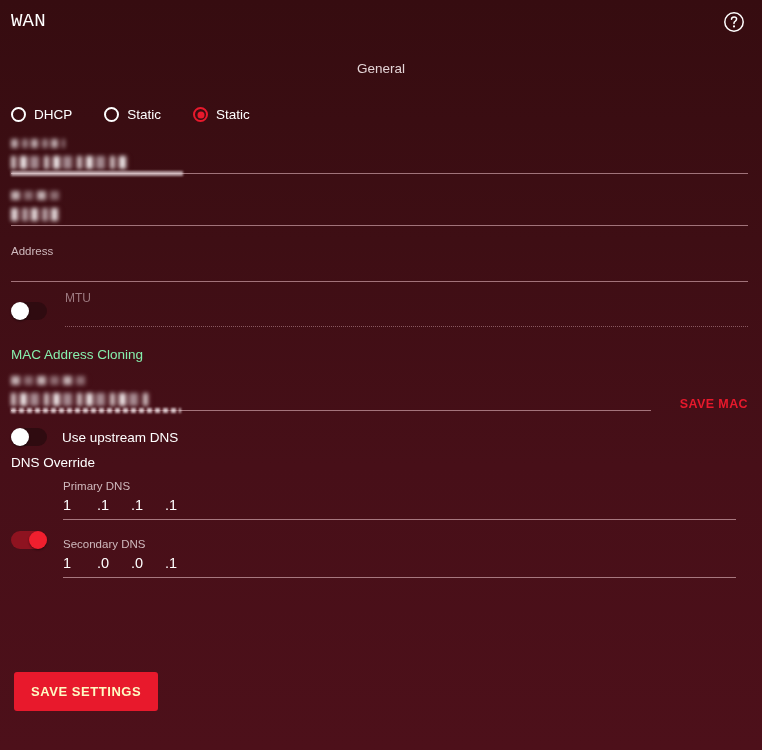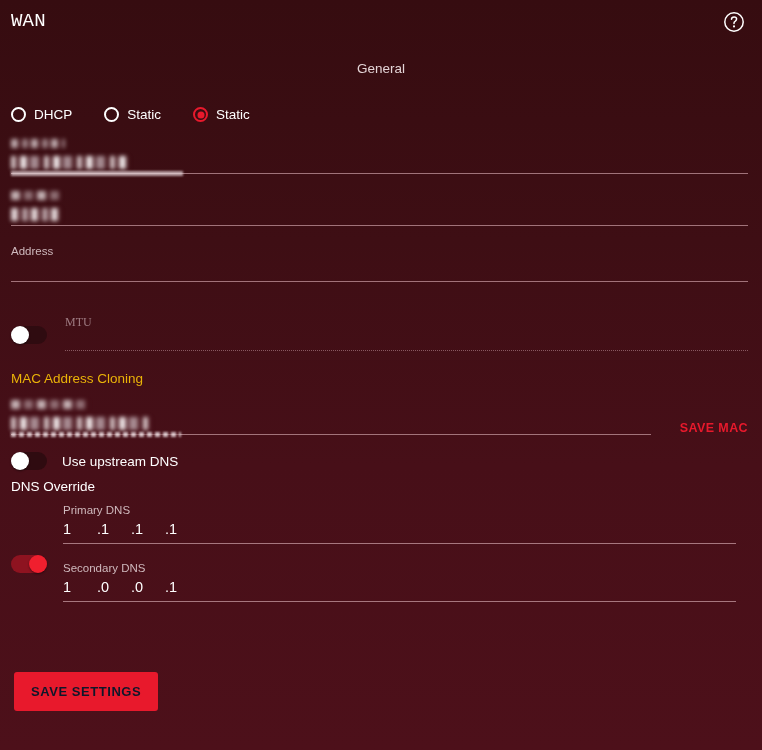--- a/index.html
+++ b/index.html
@@ -222,41 +222,40 @@
     height: 18px;
     border-radius: 50%;
     background: #ffffff;
     box-shadow: 0 1px 2px rgba(0,0,0,.45);
   }
   .toggle.on { background: #8e1320; }
   .toggle.on .knob { left: 18px; background: #f01f2e; }
 
   .mtu-row {
     position: relative;
-    margin-top: 32px;
+    margin-top: 8px;
     padding: 0 14px 0 11px;
-    font-family: Liberation Serif, serif;
   }
   .mtu-toggle-pos {
     position: absolute;
     left: 11px;
     top: 12px;
   }
   .mtu-field { margin-left: 54px; }
   .mtu-label {
     font-size: 12px;
     color: #9d7a81;
     height: 17px;
     line-height: 17px;
   }
   .mtu-spacer { height: 19px; }
 
   .section-heading {
     font-size: 13.5px;
-    color: #eab308;
+    color: #86efac;
     padding: 20px 14px 0 11px;
   }
 
   
   .mac-row { position: relative; padding: 0 14px 0 11px; margin-top: 11px; }
   .reset-mac {
     position: absolute;
     right: 14px;
     top: 24px;
     font-size: 12.5px;
@@ -319,21 +318,21 @@
     opacity: .75;
     margin-top: 3px;
   }
 
   
   .save-btn {
     position: absolute;
     left: 14px;
     bottom: 39px;
     background: #e8192c;
-    color: #0f172a;
+    color: #fef9c3;
     border: none;
     border-radius: 3px;
     font-family: "Liberation Sans", sans-serif;
     font-size: 13px;
     font-weight: bold;
     letter-spacing: .55px;
     padding: 12px 17px;
     cursor: pointer;
   }
 </style>

